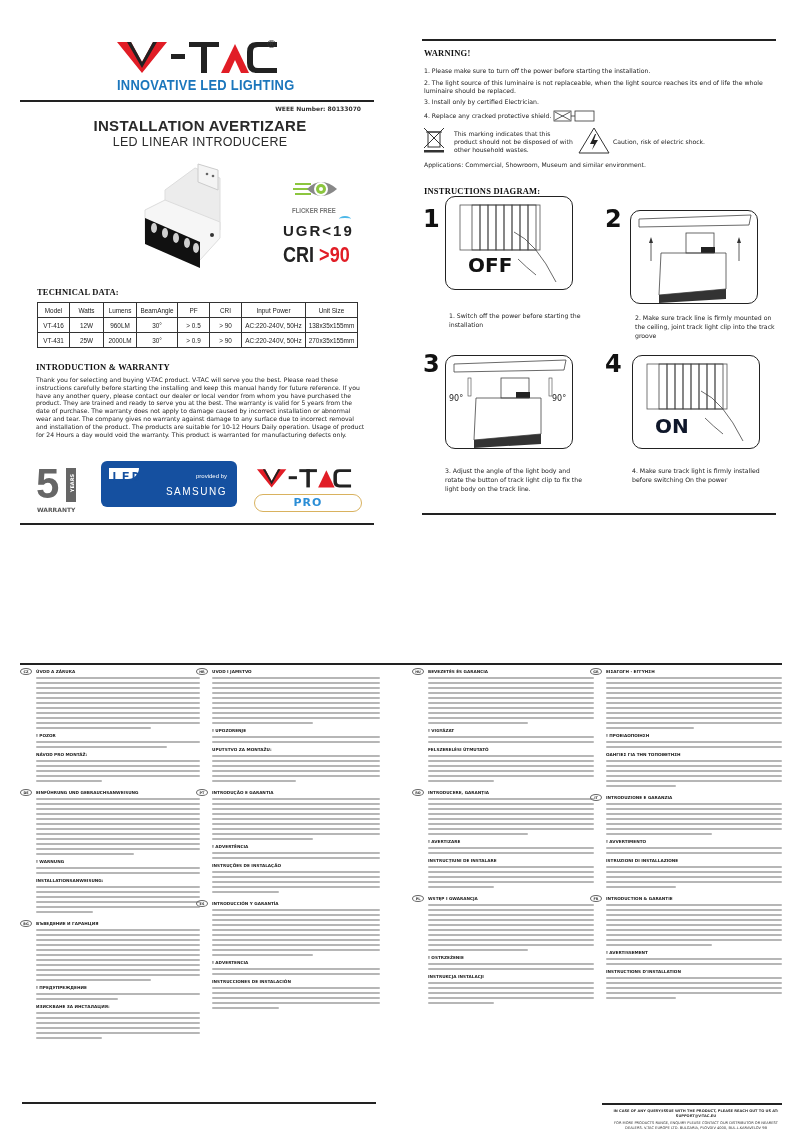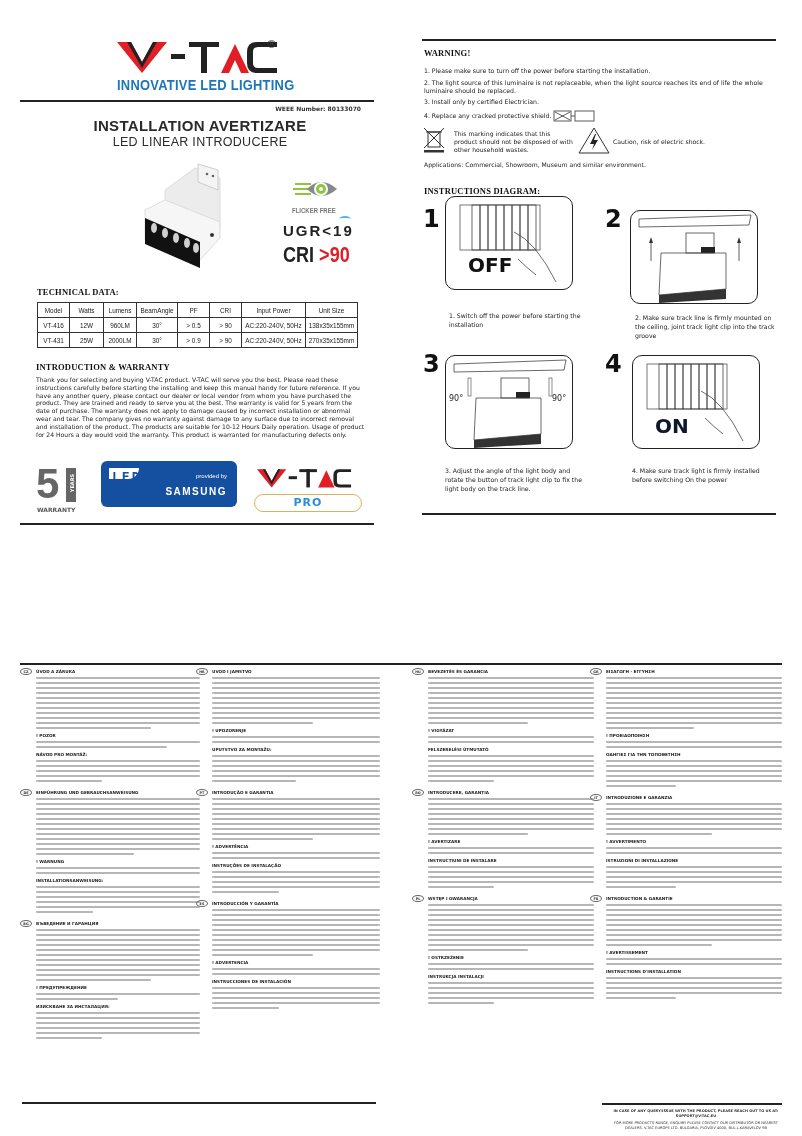--- a/index.html
+++ b/index.html
@@ -32,21 +32,21 @@
   table.tech { position: absolute; left: 37px; top: 302px; border-collapse: collapse; font-family: "Liberation Sans", sans-serif; font-size: 6.4px; color: #222; }
   table.tech td { border: 0.8px solid #333; height: 15px; text-align: center; padding: 0 1px; white-space: nowrap; }
 
   .intro-text { position: absolute; left: 36px; top: 376px; width: 330px; font-family: "DejaVu Sans", sans-serif; font-size: 6.1px; line-height: 7.8px; color: #222; }
 
   .warranty5 { position: absolute; left: 36px; top: 466px; width: 48px; height: 50px; }
   .samsung { position: absolute; left: 101px; top: 461px; width: 136px; height: 46px; background: #1550a0; border-radius: 6px; }
   .samsung .led { position: absolute; left: 8px; top: 7px; width: 30px; height: 11px; background:#fff; border-radius: 0 0 14px 0; }
   .samsung .led span { position:absolute; left:3px; top:1px; font-size:13px; color:#1550a0; font-weight:bold; letter-spacing:2px; font-family:"DejaVu Sans Mono", monospace;}
   .samsung .prov { position: absolute; right: 10px; top: 12px; font-size: 6px; color: #fff; font-family: "Liberation Sans", sans-serif; }
-  .samsung .brand { position: absolute; right: 10px; top: 25px; font-size: 10px; color: #fff; font-weight: bold; letter-spacing: 1.5px; font-family: "Liberation Sans", sans-serif; }
+  .samsung .brand { position: absolute; right: 10px; top: 25px; font-size: 10px; color: #fff; font-weight: normal; letter-spacing: 1.5px; font-family: "Liberation Sans", sans-serif; }
   .vtac-small { position: absolute; left: 254px; top: 468px; width: 100px; height: 20px; }
   .pro-pill { position: absolute; left: 254px; top: 494px; width: 108px; height: 18px; border: 1.2px solid #d9b25f; border-radius: 10px; text-align: center; font-family: "DejaVu Sans", sans-serif; font-size: 11px; font-weight: bold; color: #2b8ed6; line-height: 16px; letter-spacing: 1px; }
 
   
   .warn-list { position: absolute; left: 424px; top: 67px; width: 360px; font-family: "DejaVu Sans", sans-serif; font-size: 6.2px; line-height: 7.8px; color: #222; }
   .warn-list p { margin-bottom: 4px; }
   .shield-icon { display: inline-block; vertical-align: middle; }
   .weee-bin { position: absolute; left: 423px; top: 127px; width: 22px; height: 26px; }
   .weee-text { position: absolute; left: 454px; top: 130px; width: 120px; font-size: 6.1px; line-height: 7.9px; color: #222; }
   .shock-icon { position: absolute; left: 578px; top: 127px; width: 32px; height: 27px; }

